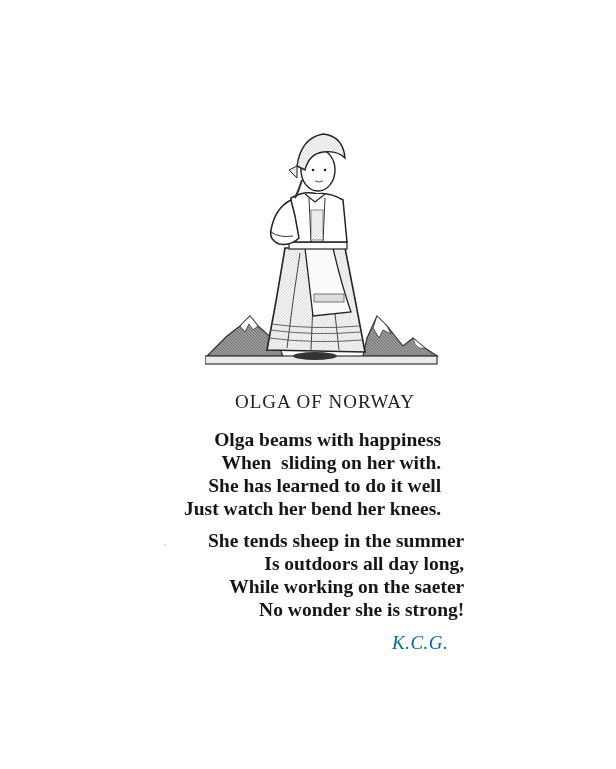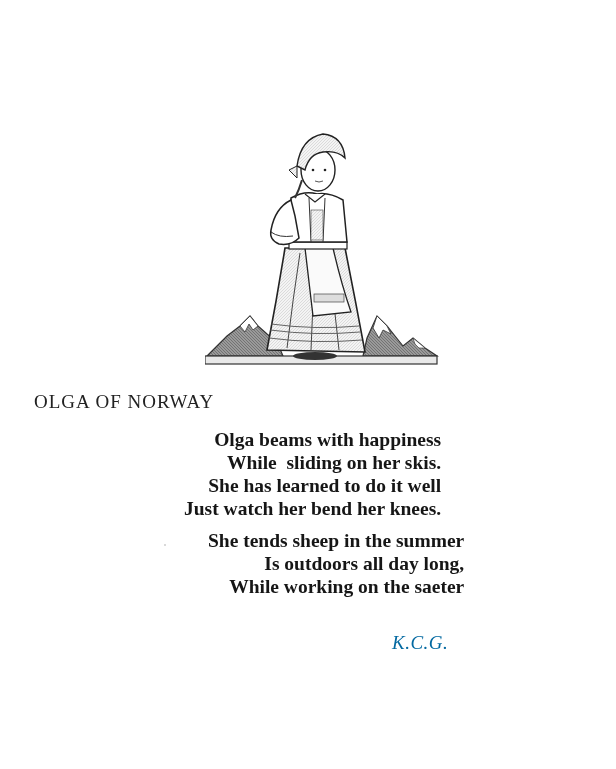--- a/index.html
+++ b/index.html
@@ -1,19 +1,19 @@
 <!DOCTYPE html>
 <html><head>
 <meta charset="utf-8">
 <style>
   html, body { margin: 0; padding: 0; background: #ffffff; }
   body { width: 616px; height: 769px; position: relative; overflow: hidden;
          font-family: "DejaVu Serif", "Liberation Serif", serif; color: #1a1a1a; }
   .illustration { position: absolute; left: 205px; top: 98px; width: 236px; height: 276px; }
-  .title { position: absolute; left: 0; width: 616px; top: 391px; 
+  .title { position: absolute; left: 0; width: 616px; top: 391px; text-align: center;
            padding-left: 34px; box-sizing: border-box;
            font-family: "Liberation Serif", serif; font-size: 19px; letter-spacing: 1px; color: #222; }
   .poem { position: absolute; left: 184px; font-family: "Liberation Serif", serif;
           font-size: 19.5px; line-height: 23px; color: #161616; font-weight: 600; text-align: right; }
   .stanza1 { top: 428px; }
   .stanza2 { top: 529px; margin-left: 24px; }
   .line { display: block; white-space: pre; }
   .signature { position: absolute; left: 392px; top: 632px; font-family: "Liberation Serif", serif;
                font-size: 19px; color: #0369a1; letter-spacing: 0.5px; font-style: italic; }
   .speck { position: absolute; left: 164px; top: 544px; width: 2px; height: 2px; background: #ccc; border-radius: 1px; }
@@ -83,26 +83,27 @@
     <path d="M110,83 Q114,85 118,83" stroke="#444" stroke-width="0.9" fill="none"></path>
 
     <ellipse cx="110" cy="258" rx="22" ry="4" fill="#333"></ellipse>
   </svg>
 </div>
 
 <div class="title">OLGA OF NORWAY</div>
 
 <div class="poem stanza1">
   <span class="line">Olga beams with happiness</span>
-  <span class="line">While  sliding on her skis.</span>
+  <span class="line">When  sliding on her with.</span>
   <span class="line">She has learned to do it well</span>
   <span class="line">Just watch her bend her knees.</span>
 </div>
 
 <div class="poem stanza2">
   <span class="line">She tends sheep in the summer</span>
   <span class="line">Is outdoors all day long,</span>
   <span class="line">While working on the saeter</span>
+  <span class="line">No wonder she is strong!</span>
 </div>
 
 <div class="speck"></div>
 
 <div class="signature">K.C.G.</div>
 
 </body></html>

